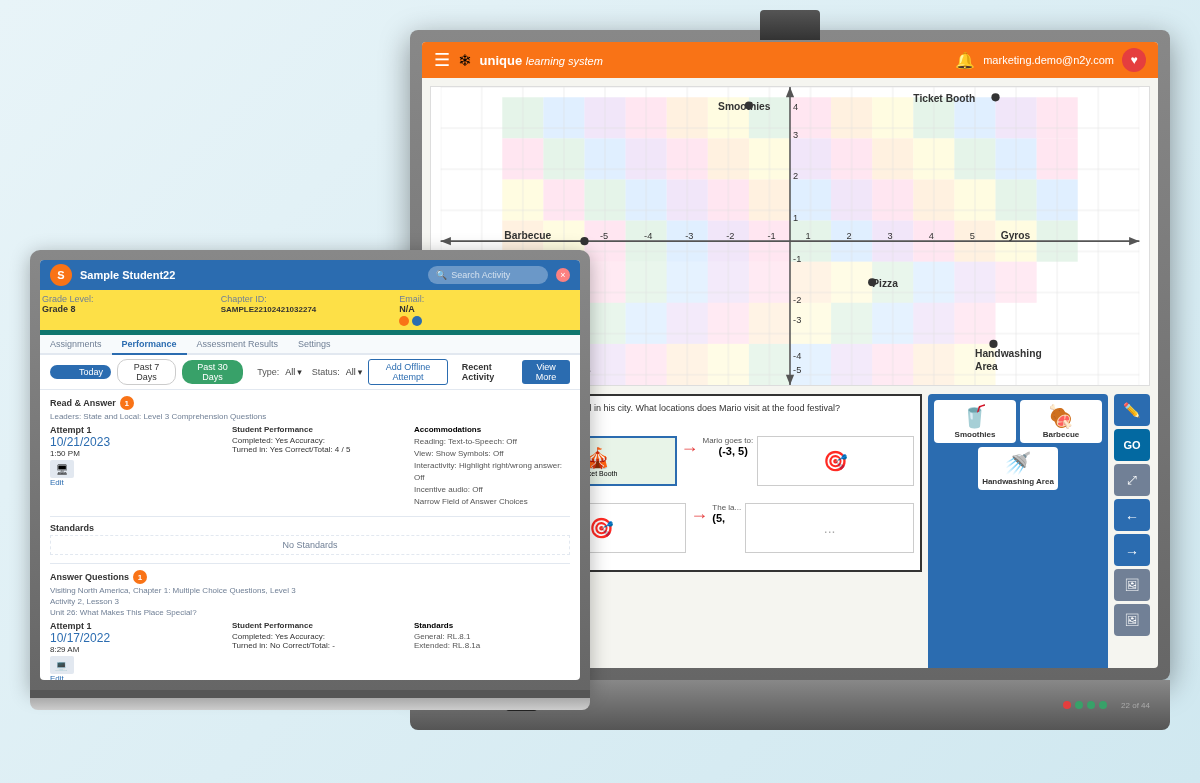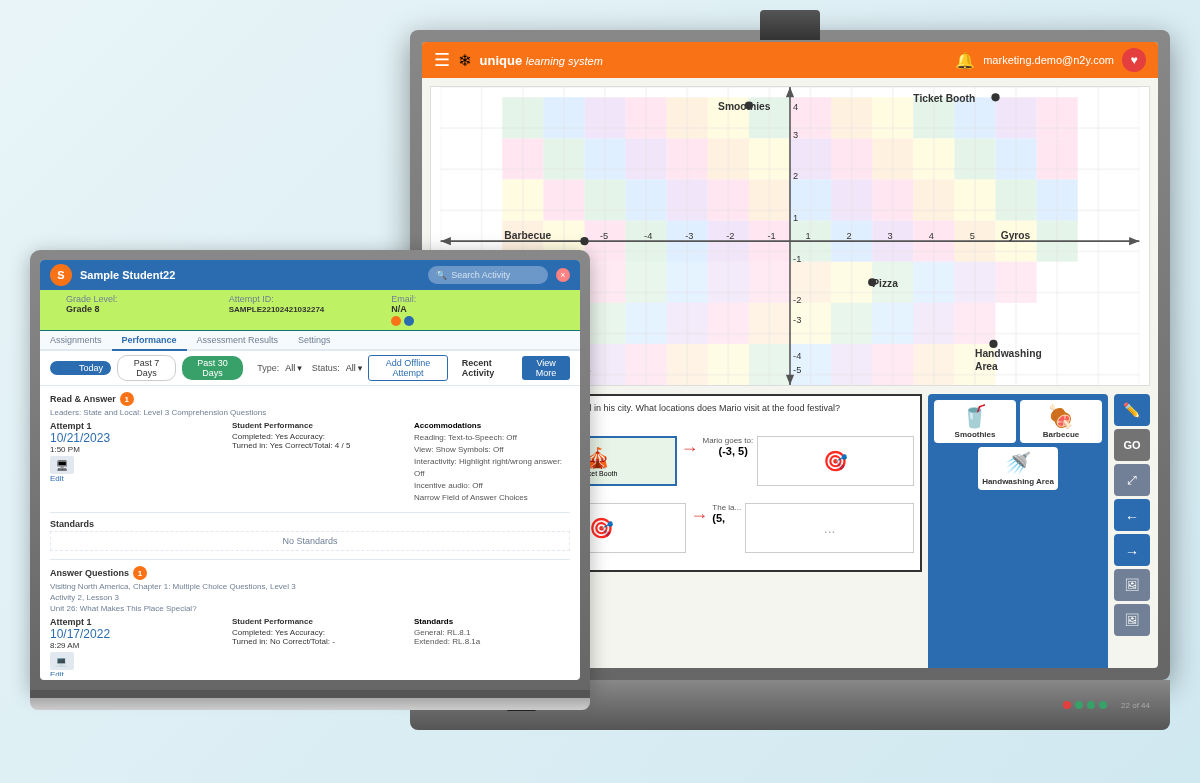--- a/index.html
+++ b/index.html
@@ -219,23 +219,23 @@
       justify-content: center;
       font-size: 9px;
       color: white;
       cursor: pointer;
     }
 
     
     .laptop-info-bar {
       display: grid;
       grid-template-columns: 1fr 1fr 1fr;
-      padding: 4px 26px;
-      background: #bef264;
-      border-bottom: 1px solid #0f766e;
+      padding: 4px 2px;
+      background: #fde047;
+      border-bottom: 5px solid #0f766e;
       font-size: 9px;
       color: #333;
     }
 
     .info-item label {
       color: #718096;
       display: block;
     }
 
     .info-value {
@@ -727,21 +727,21 @@
             </div>
 
             <div style="background:white;border-radius:4px;padding:4px;text-align:center;margin:0 auto;width:80px;">
               <div style="font-size:22px;">🚿</div>
               <div style="font-size:8px;font-weight:bold;color:#333;">Handwashing Area</div>
             </div>
           </div>
 
           <div style="display:flex;flex-direction:column;gap:3px;width:36px;">
             <div style="background:#2b6cb0;color:white;width:36px;height:32px;border-radius:4px;display:flex;align-items:center;justify-content:center;font-size:14px;cursor:pointer;">✏️</div>
-            <div style="background:#737373;color:white;width:36px;height:32px;border-radius:4px;display:flex;align-items:center;justify-content:center;font-size:11px;font-weight:bold;cursor:pointer;">GO</div>
+            <div style="background:#0369a1;color:white;width:36px;height:32px;border-radius:4px;display:flex;align-items:center;justify-content:center;font-size:11px;font-weight:bold;cursor:pointer;">GO</div>
             <div style="background:#718096;color:white;width:36px;height:32px;border-radius:4px;display:flex;align-items:center;justify-content:center;font-size:12px;cursor:pointer;">⤢</div>
             <div style="background:#2b6cb0;color:white;width:36px;height:32px;border-radius:4px;display:flex;align-items:center;justify-content:center;font-size:14px;cursor:pointer;">←</div>
             <div style="background:#2b6cb0;color:white;width:36px;height:32px;border-radius:4px;display:flex;align-items:center;justify-content:center;font-size:14px;cursor:pointer;">→</div>
             <div style="background:#718096;color:white;width:36px;height:32px;border-radius:4px;display:flex;align-items:center;justify-content:center;font-size:12px;cursor:pointer;">🖼</div>
             <div style="background:#718096;color:white;width:36px;height:32px;border-radius:4px;display:flex;align-items:center;justify-content:center;font-size:12px;cursor:pointer;">🖼</div>
           </div>
         </div>
 
       </div>
     </div>
@@ -772,21 +772,21 @@
           </div>
           <div class="laptop-close">×</div>
         </div>
 
         <div class="laptop-info-bar">
           <div class="info-item">
             <label>Grade Level:</label>
             <span class="info-value">Grade 8</span>
           </div>
           <div class="info-item">
-            <label>Attempt ID:</label>
+            <label>Chapter ID:</label>
             <span class="info-value" style="font-size:8px;">SAMPLE22102421032274</span>
           </div>
           <div class="info-item">
             <label>Email:</label>
             <span class="info-value">N/A</span>
             <div style="display:flex;gap:3px;margin-top:2px;">
               <div class="notif-orange"></div>
               <div class="notif-blue"></div>
             </div>
           </div>

